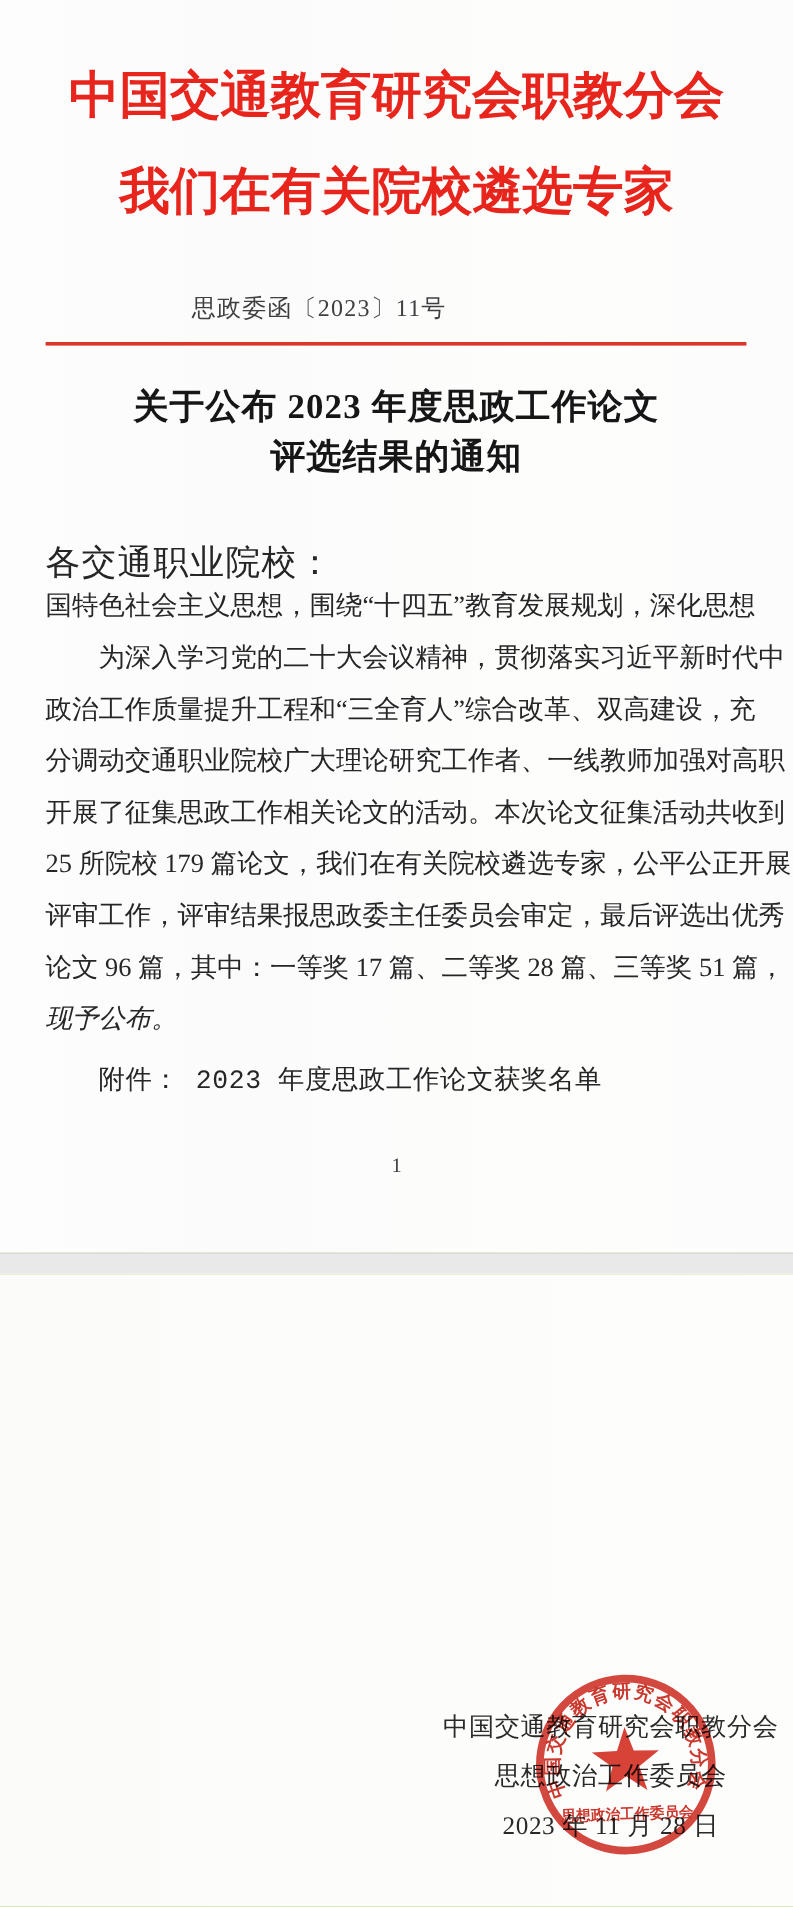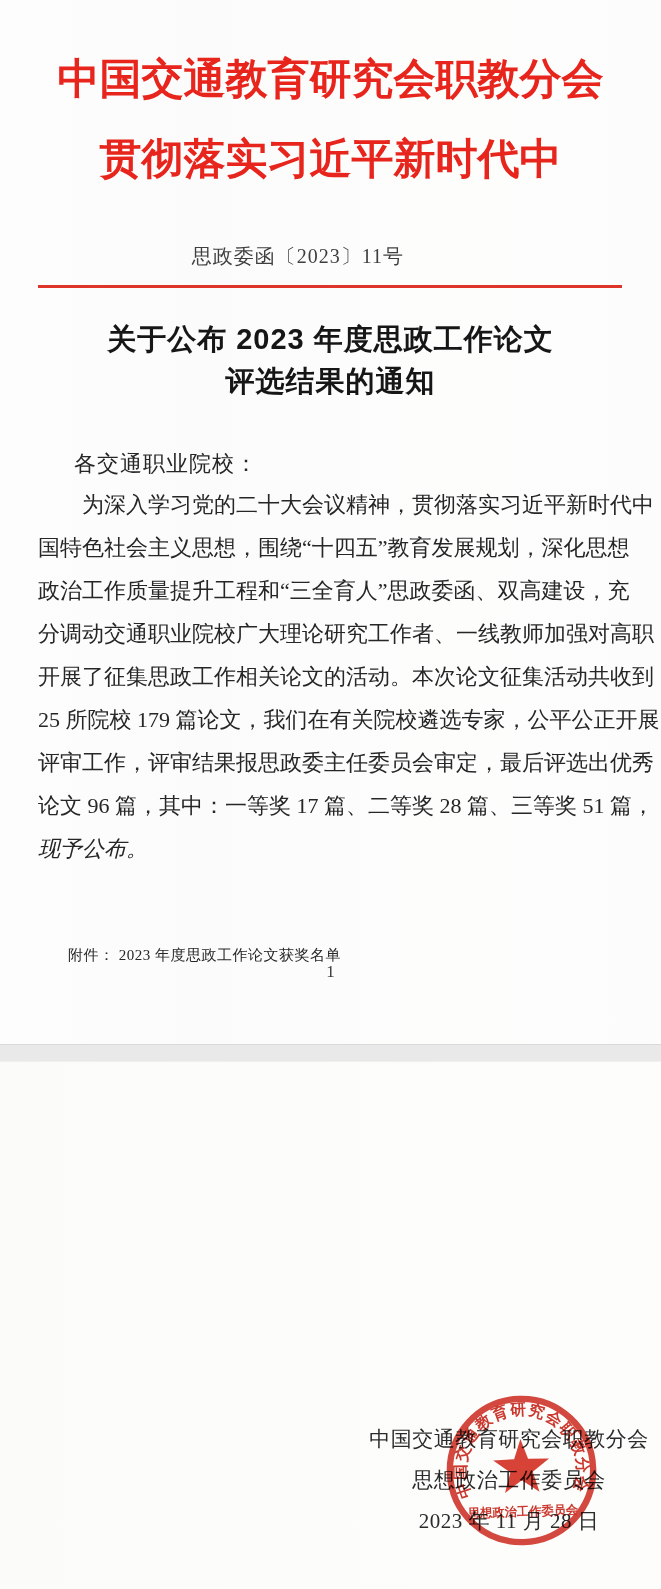--- a/index.html
+++ b/index.html
@@ -16,50 +16,51 @@
   .org-title{
     position:absolute;left:0;width:661px;text-align:center;
     font-family:"Liberation Sans","DejaVu Sans",sans-serif;
     font-weight:bold;font-size:42px;line-height:50px;color:#e7251d;
     letter-spacing:0px;white-space:nowrap;
   }
   .org-title.l1{top:54px;}
   .org-title.l2{top:134px;}
   .doc-number{
     position:absolute;left:0;top:243px;width:532px;text-align:center;
-    font-size:20px;color:#3f3f3f;letter-spacing:1px;white-space:nowrap;padding-left:32px;
+    font-size:20px;color:#3f3f3f;letter-spacing:1px;white-space:nowrap;
   }
   .red-rule{
     position:absolute;left:38px;top:285px;width:584px;height:3px;
     background:#de352b;
   }
   .doc-heading{
     position:absolute;left:0;top:318px;width:661px;text-align:center;
-    font-family:Liberation Sans, sans-serif;
+    font-family:Liberation Serif, serif;
     font-weight:bold;font-size:29px;line-height:42px;color:#161616;
     letter-spacing:1px;
   }
   .salutation{
     position:absolute;left:38px;top:449px;
-    font-size:22px;color:#262626;letter-spacing:1px;white-space:nowrap;margin-left:36px;
+    font-size:29px;color:#262626;letter-spacing:1px;white-space:nowrap;
   }
   .body-text{
     position:absolute;left:38px;top:483px;width:586px;
     font-size:22px;line-height:43px;color:#262626;
   }
   .body-line{
     text-align:justify;text-align-last:justify;
     white-space:nowrap;
   }
   .body-line.indent{text-indent:2em;}
   .body-line.last{text-align-last:left;font-style:italic;}
   .attachment{
-    position:absolute;left:38px;top:946px;width:586px;
-    font-size:15px;color:#262626;text-indent:2em;white-space:nowrap;
+    position:absolute;left:38px;top:885px;width:586px;
+    font-size:22px;color:#262626;text-indent:2em;white-space:nowrap;
     letter-spacing:0.5px;
+    font-family:Liberation Mono, monospace;
   }
   .page-number{
     position:absolute;left:0;top:962px;width:661px;text-align:center;
     font-size:17px;color:#3c3c3c;
   }
   
   .separator{
     position:absolute;left:0;top:1044px;width:661px;height:18px;
     background:#e9e9e9;border-top:1px solid #dadada;border-bottom:1px solid #f0f0ef;
     box-sizing:border-box;
@@ -82,37 +83,37 @@
 </style>
 </head>
 <body>
 
 <div class="stage">
 
   <div class="page1">
 
     <div class="org-title l1">中国交通教育研究会职教分会</div>
 
-    <div class="org-title l2">贯彻落实习近平新时代中</div>
+    <div class="org-title l2">我们在有关院校遴选专家</div>
 
     <div class="doc-number">思政委函〔2023〕11号</div>
 
     <div class="red-rule"></div>
 
     <div class="doc-heading">
       <div>关于公布 2023 年度思政工作论文</div>
       <div>评选结果的通知</div>
     </div>
 
     <div class="salutation">各交通职业院校：</div>
 
     <div class="body-text">
+      <div class="body-line">国特色社会主义思想，围绕“十四五”教育发展规划，深化思想</div>
       <div class="body-line indent">为深入学习党的二十大会议精神，贯彻落实习近平新时代中</div>
-      <div class="body-line">国特色社会主义思想，围绕“十四五”教育发展规划，深化思想</div>
-      <div class="body-line">政治工作质量提升工程和“三全育人”思政委函、双高建设，充</div>
+      <div class="body-line">政治工作质量提升工程和“三全育人”综合改革、双高建设，充</div>
       <div class="body-line">分调动交通职业院校广大理论研究工作者、一线教师加强对高职</div>
       <div class="body-line">开展了征集思政工作相关论文的活动。本次论文征集活动共收到</div>
       <div class="body-line">25 所院校 179 篇论文，我们在有关院校遴选专家，公平公正开展</div>
       <div class="body-line">评审工作，评审结果报思政委主任委员会审定，最后评选出优秀</div>
       <div class="body-line">论文 96 篇，其中：一等奖 17 篇、二等奖 28 篇、三等奖 51 篇，</div>
       <div class="body-line last">现予公布。</div>
     </div>
 
     <div class="attachment">附件： 2023 年度思政工作论文获奖名单</div>
 

